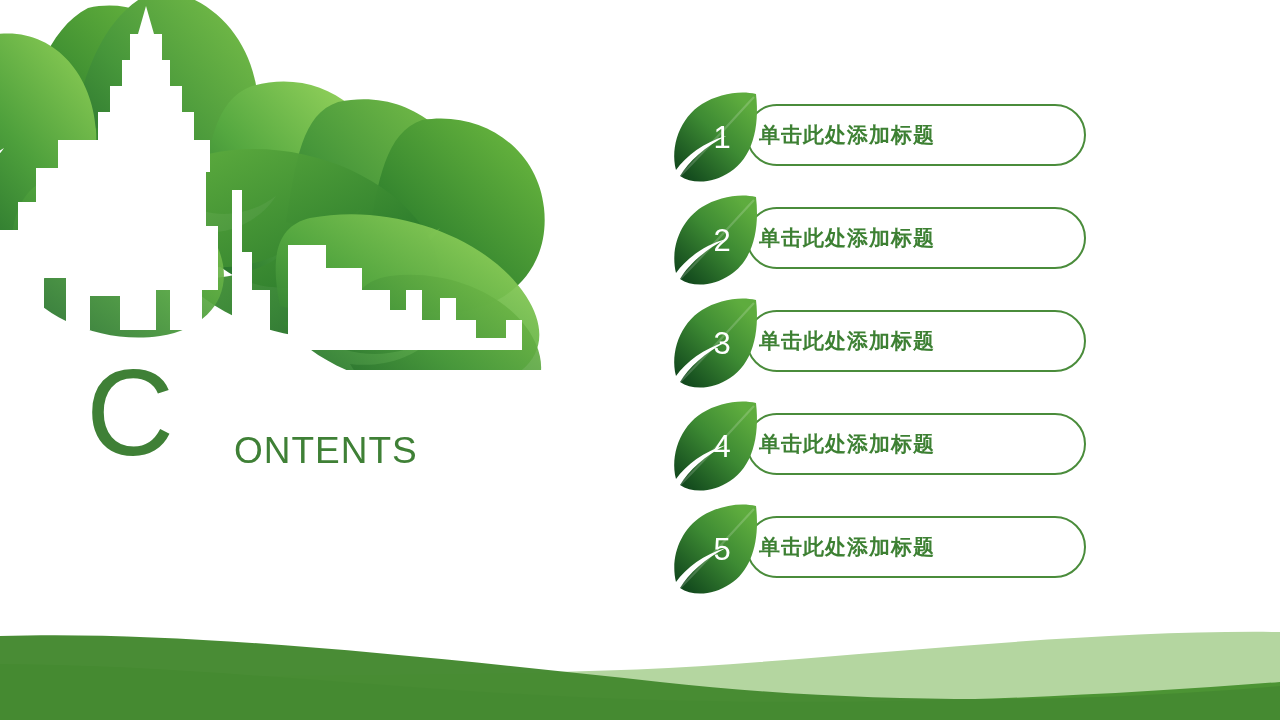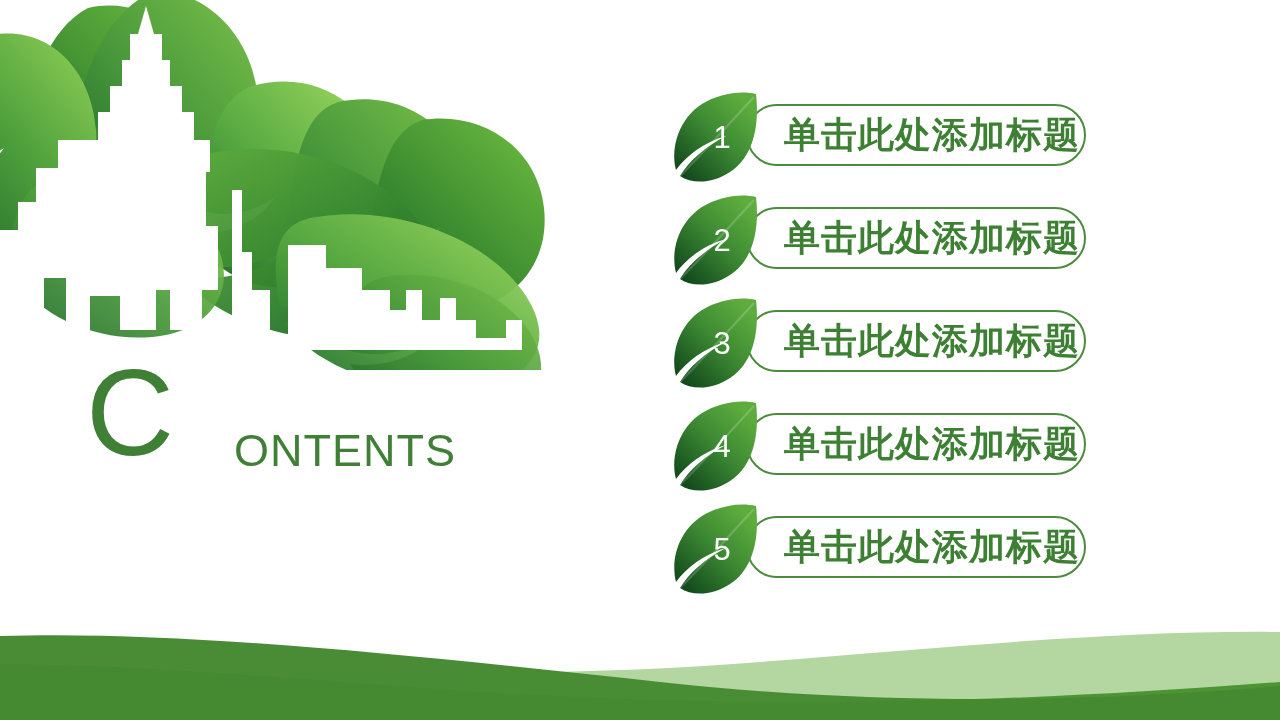--- a/index.html
+++ b/index.html
@@ -61,21 +61,21 @@
     line-height: 64px;
     font-weight: 400;
     color: #3f8036;
     letter-spacing: 2px;
     white-space: nowrap;
   }
   .title-en {
     position: absolute;
     left: 148px;
     top: 75px;
-    font-size: 45px;
+    font-size: 37px;
     line-height: 48px;
     font-weight: 400;
     color: #3f8036;
     letter-spacing: 1px;
     white-space: nowrap;
   }
 
   
   .contents-list {
     position: absolute;
@@ -96,25 +96,25 @@
     top: 16px;
     width: 340px;
     height: 62px;
     box-sizing: border-box;
     border: 2.5px solid #4a8c3b;
     border-radius: 33px;
     background: transparent;
   }
   .item-label {
     position: absolute;
-    left: 116px;
+    left: 91px;
     top: 16px;
     height: 50px;
     line-height: 62px;
-    font-size: 36px;
+    font-size: 21px;
     font-weight: bold;
     color: #3d8033;
     white-space: nowrap;
     letter-spacing: 1px;
   }
   .item-leaf {
     position: absolute;
     left: 0;
     top: 0;
     width: 100px;

